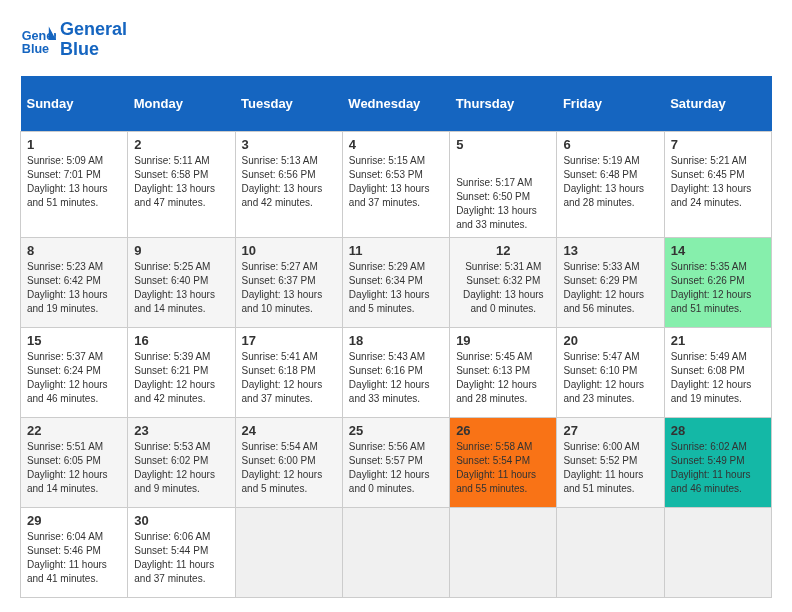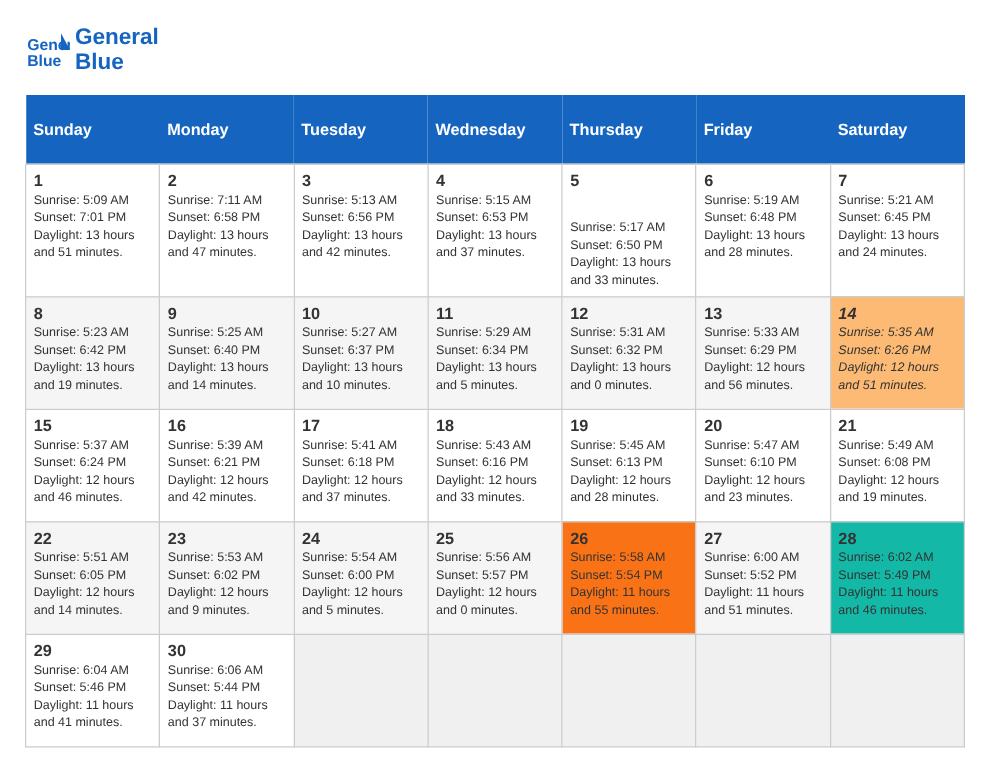--- a/index.html
+++ b/index.html
@@ -117,21 +117,21 @@
   <tr>
         <td style="background: rgb(255, 255, 255);">
           <span class="day-number">1</span>
           <div class="day-info" style="white-space: pre-line;">Sunrise: 5:09 AM
 Sunset: 7:01 PM
 Daylight: 13 hours
 and 51 minutes.</div>
         </td>
         <td style="background: rgb(255, 255, 255);">
           <span class="day-number">2</span>
-          <div class="day-info" style="white-space: pre-line;">Sunrise: 7:11 AM
+          <div class="day-info" style="white-space: pre-line;">Sunrise: 5:11 AM
 Sunset: 6:58 PM
 Daylight: 13 hours
 and 47 minutes.</div>
         </td>
         <td style="background: rgb(255, 255, 255);">
           <span class="day-number">3</span>
           <div class="day-info" style="white-space: pre-line;">Sunrise: 5:13 AM
 Sunset: 6:56 PM
 Daylight: 13 hours
 and 42 minutes.</div>
@@ -187,35 +187,35 @@
 Daylight: 13 hours
 and 10 minutes.</div>
         </td>
         <td style="background: rgb(245, 245, 245);">
           <span class="day-number">11</span>
           <div class="day-info" style="white-space: pre-line;">Sunrise: 5:29 AM
 Sunset: 6:34 PM
 Daylight: 13 hours
 and 5 minutes.</div>
         </td>
-        <td style="background: rgb(245, 245, 245);">
+        <td style="background: rgb(245, 245, 245); text-align: center;">
           <span class="day-number">12</span>
           <div class="day-info" style="white-space: pre-line;">Sunrise: 5:31 AM
 Sunset: 6:32 PM
 Daylight: 13 hours
 and 0 minutes.</div>
         </td>
         <td style="background: rgb(245, 245, 245); margin-top: 16px;">
           <span class="day-number">13</span>
           <div class="day-info" style="white-space: pre-line;">Sunrise: 5:33 AM
 Sunset: 6:29 PM
 Daylight: 12 hours
 and 56 minutes.</div>
         </td>
-        <td style="background: #fdba74; font-style: italic;">
+        <td style="background: #86efac;">
           <span class="day-number">14</span>
           <div class="day-info" style="white-space: pre-line;">Sunrise: 5:35 AM
 Sunset: 6:26 PM
 Daylight: 12 hours
 and 51 minutes.</div>
         </td>
       </tr>
       <tr>
         <td style="background: rgb(255, 255, 255);">
           <span class="day-number">15</span>

